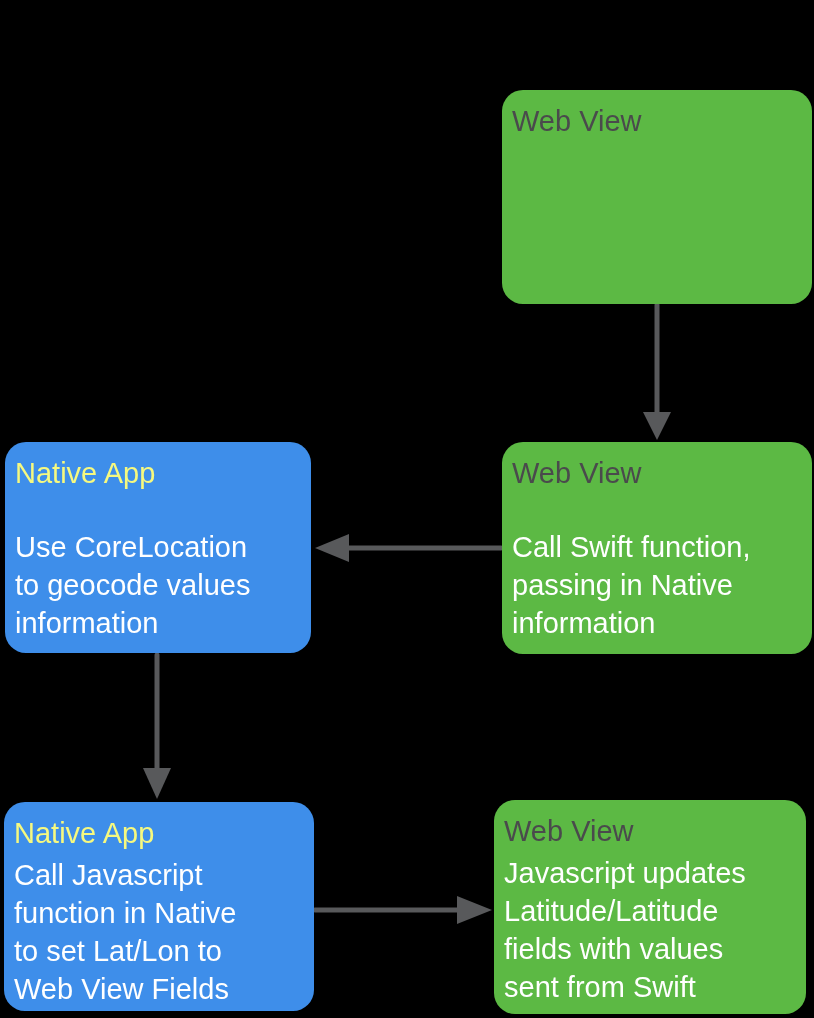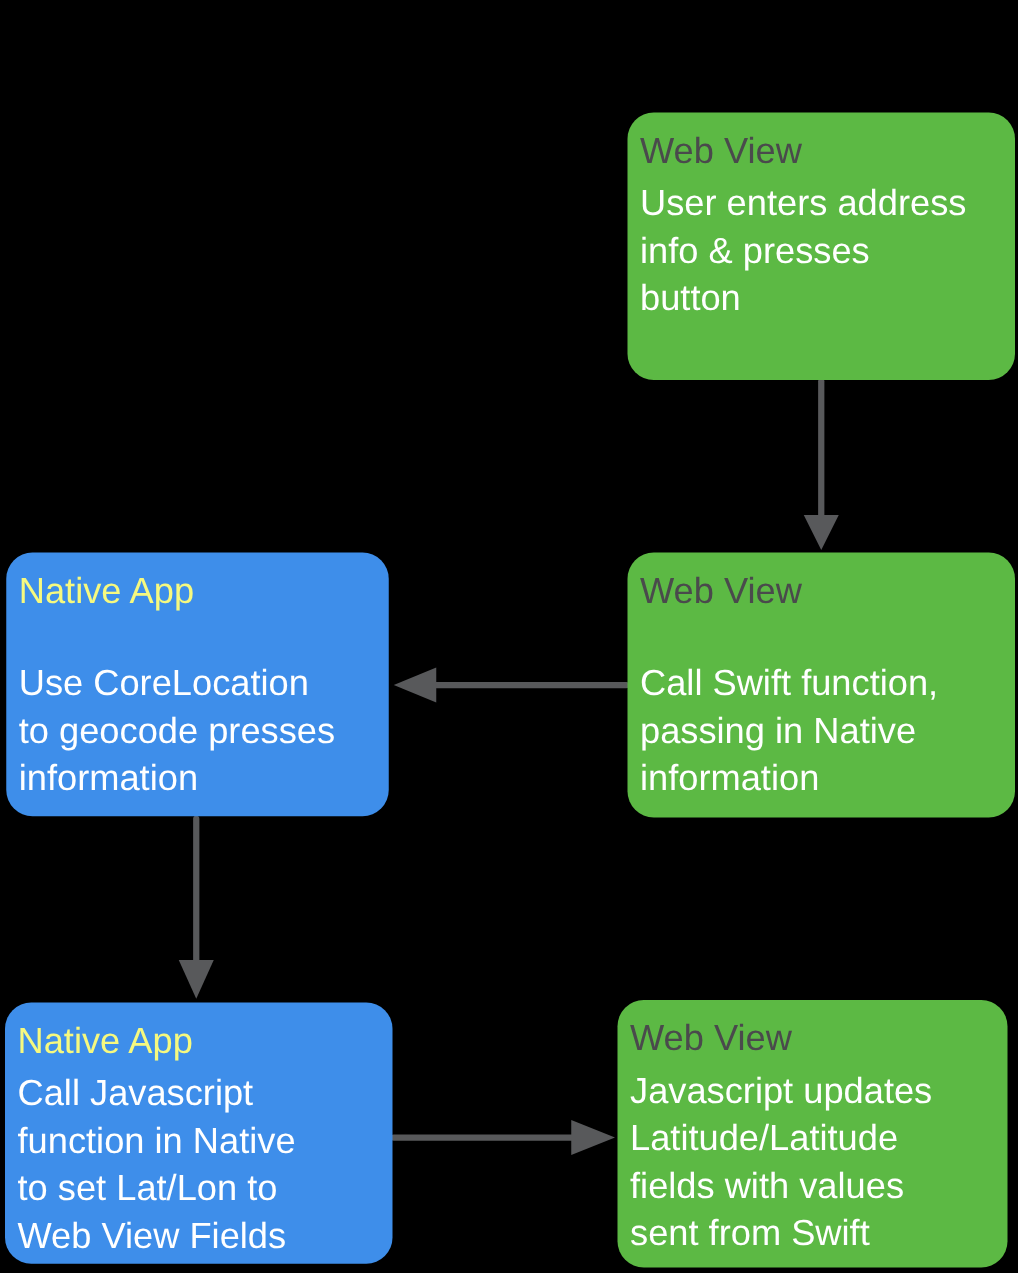--- a/index.html
+++ b/index.html
@@ -75,36 +75,33 @@
       <polygon points="143,768 171,768 157,799"></polygon>
     </g>
     <g>
       <line x1="315" y1="910" x2="459" y2="910"></line>
       <polygon points="457,896 457,924 492,910"></polygon>
     </g>
   </svg>
 
   <div class="node green" style="left:502px; top:90px; width:310px; height:214px;">
     <div class="node-title">Web View</div>
-    <div class="node-body">User enters address
-info &amp; presses
-button</div>
   </div>
 
   <div class="node green spaced" style="left:502px; top:442px; width:310px; height:212px;">
     <div class="node-title">Web View</div>
     <div class="node-body">Call Swift function,
 passing in Native
 information</div>
   </div>
 
   <div class="node blue spaced" style="left:5px; top:442px; width:306px; height:211px;">
     <div class="node-title">Native App</div>
     <div class="node-body">Use CoreLocation
-to geocode presses
+to geocode values
 information</div>
   </div>
 
   <div class="node blue" style="left:4px; top:802px; width:310px; height:209px;">
     <div class="node-title">Native App</div>
     <div class="node-body">Call Javascript
 function in Native
 to set Lat/Lon to
 Web View Fields</div>
   </div>

